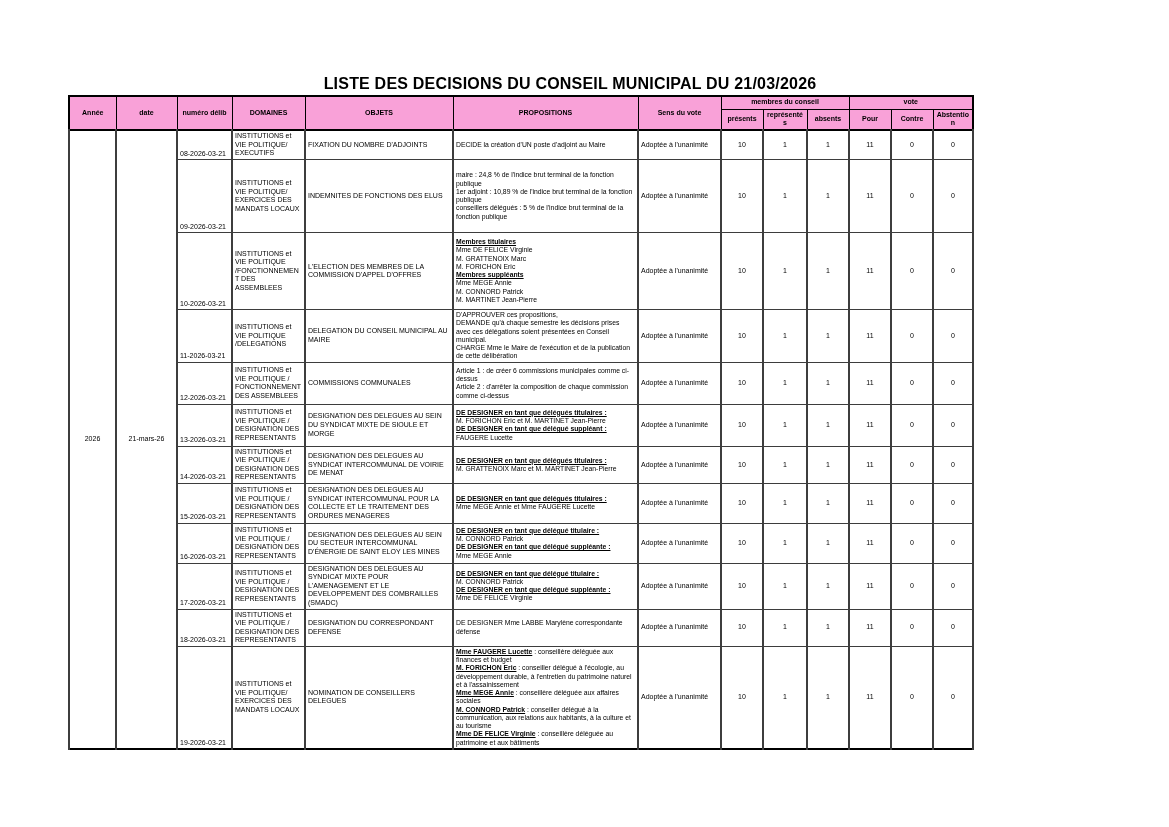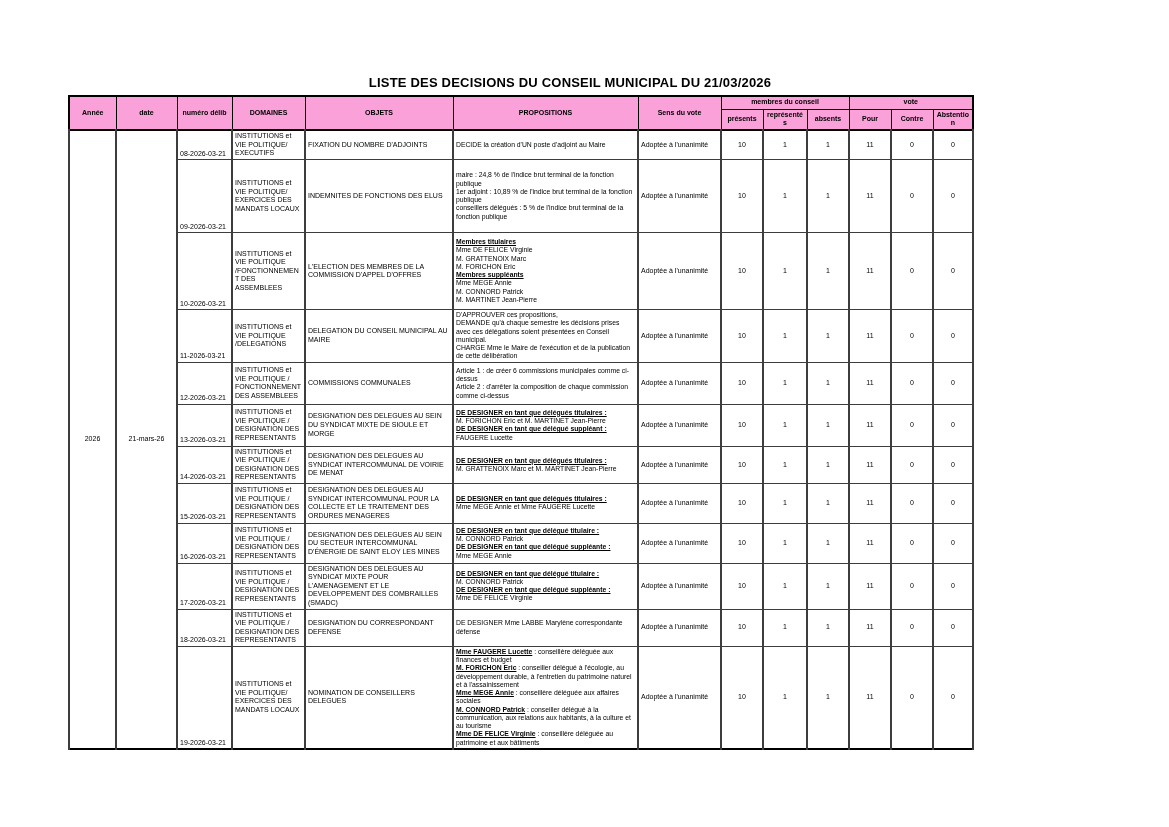--- a/index.html
+++ b/index.html
@@ -5,21 +5,21 @@
   * { margin:0; padding:0; box-sizing:border-box; }
   html,body { background:#ffffff; }
   body {
     position:relative;
     width:1169px; height:827px;
     font-family:"Liberation Sans", sans-serif;
     color:#000;
   }
   .page-title {
     position:absolute; top:75px; left:68px; width:1004px;
-    text-align:center; font-weight:bold; font-size:13px;
+    text-align:center; font-weight:bold; font-size:16px;
     letter-spacing:.2px;
   }
   .table-wrap { position:absolute; top:95px; left:68px; }
   table.tbl {
     border-collapse:collapse; table-layout:fixed; width:904px;
     border:2px solid #000;
   }
   .tbl th, .tbl td {
     border-top:1px solid #3d3d3d; border-bottom:1px solid #3d3d3d;
     border-left:2px solid #3d3d3d; border-right:2px solid #3d3d3d;

